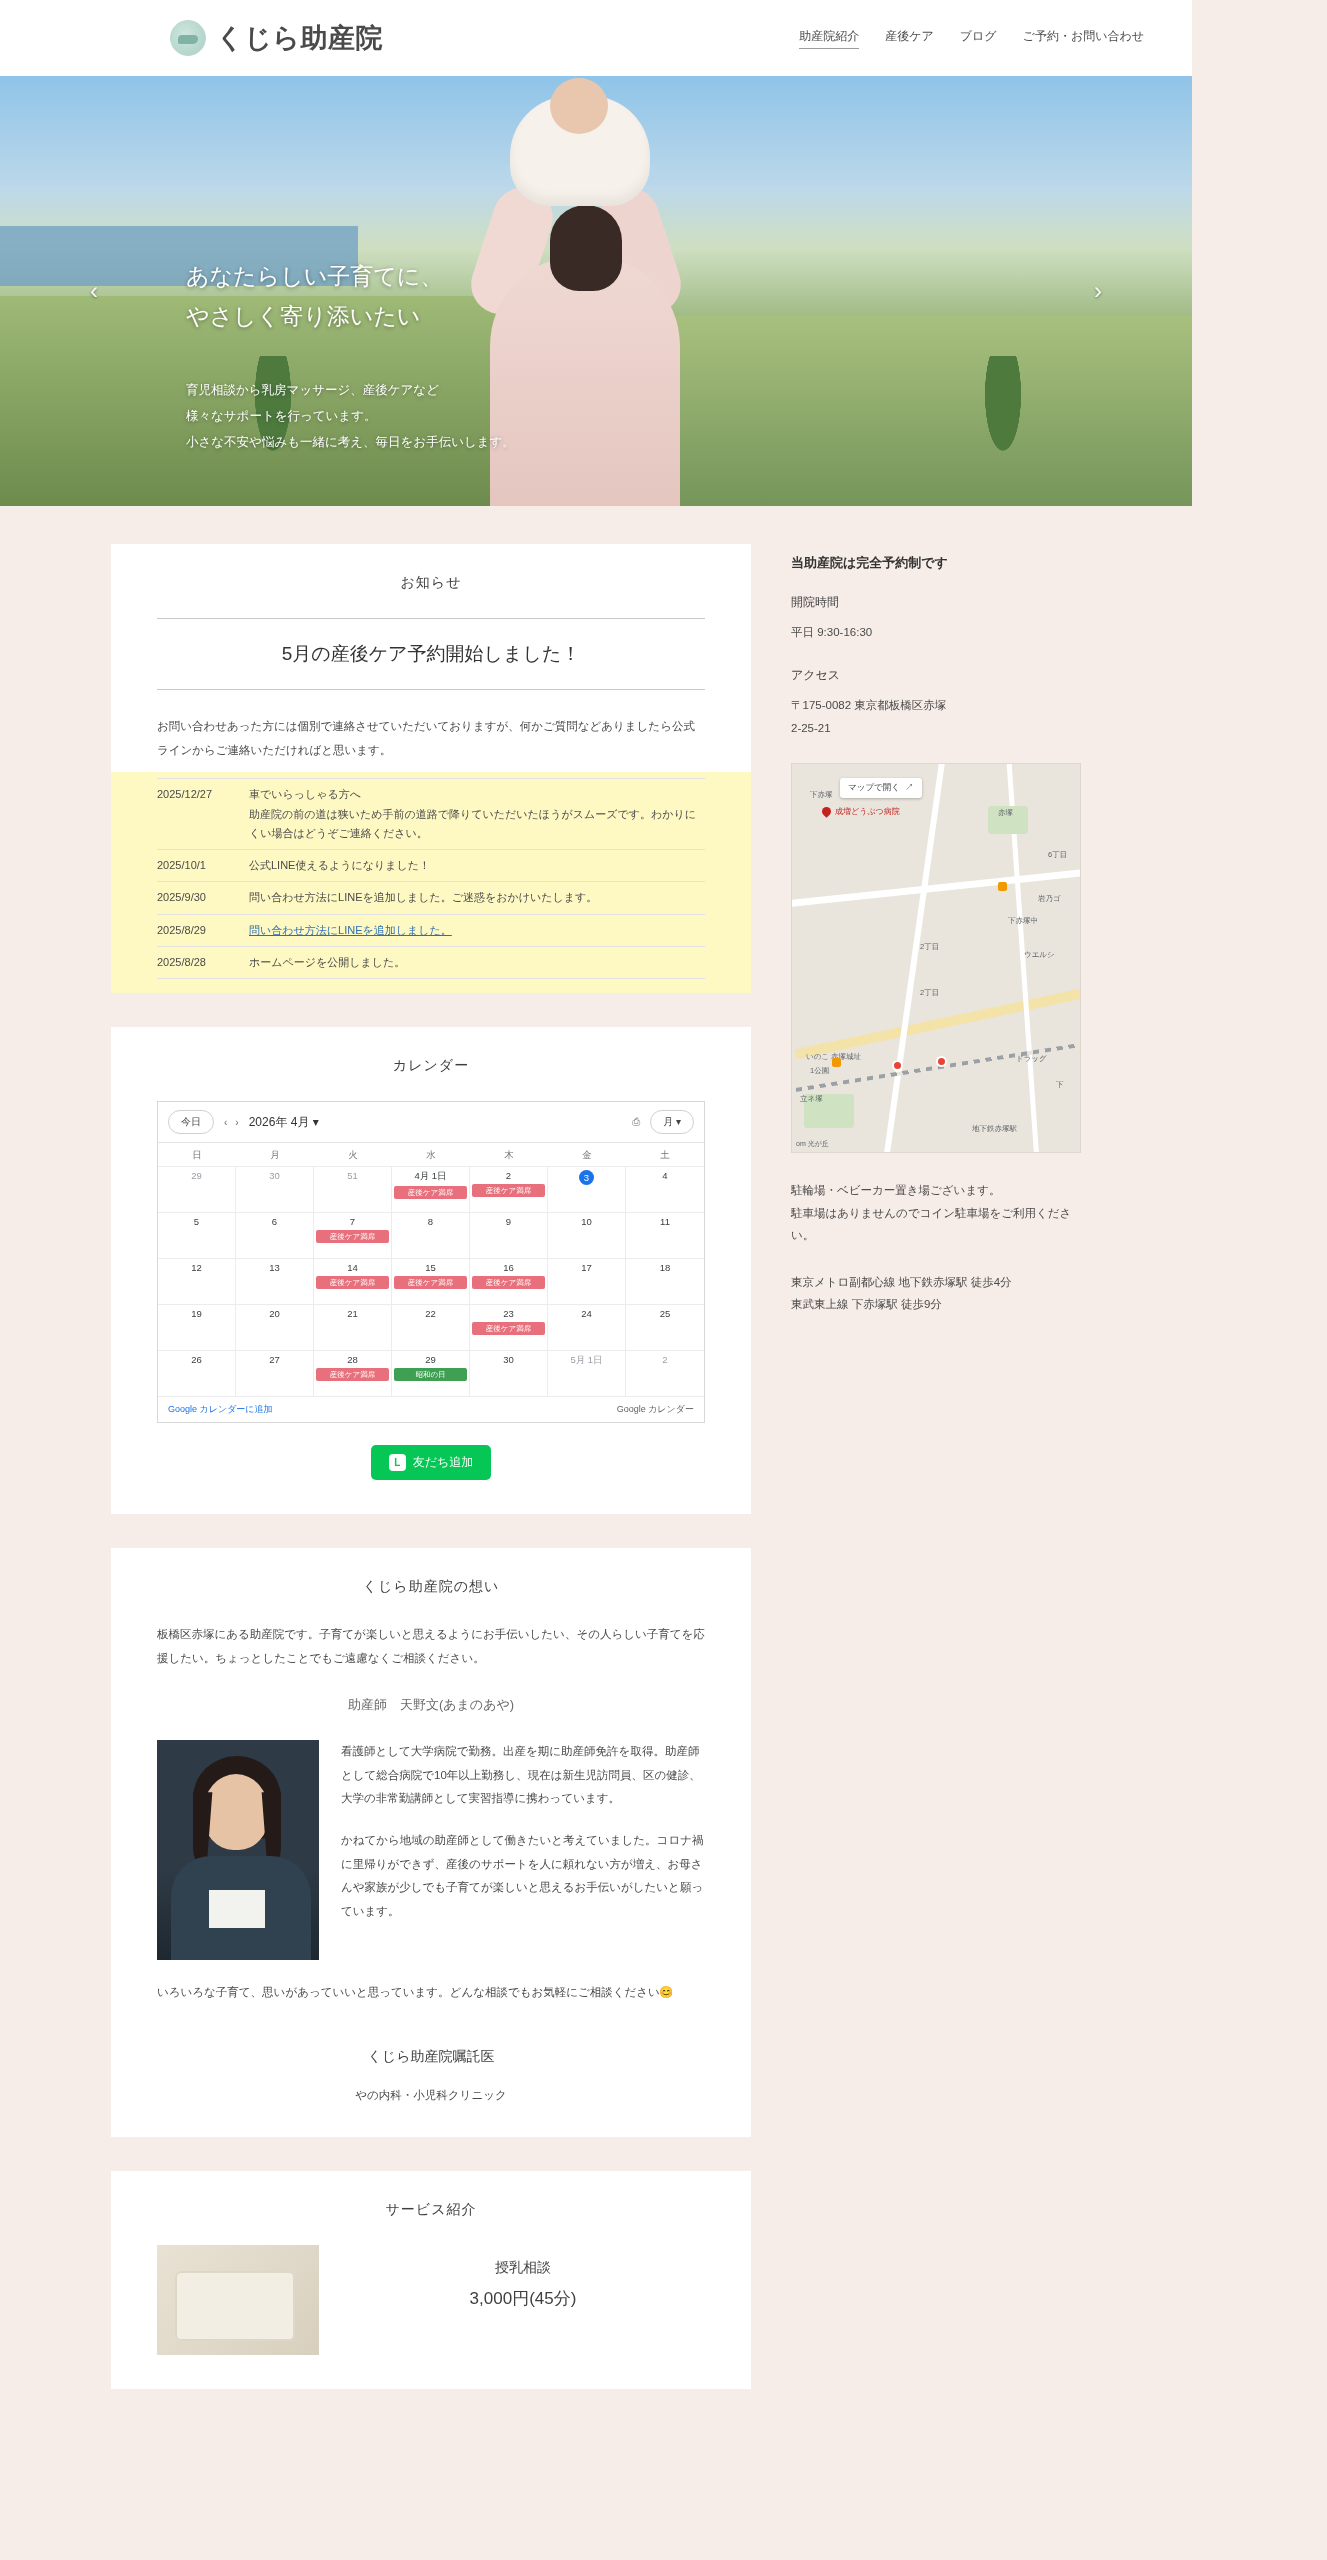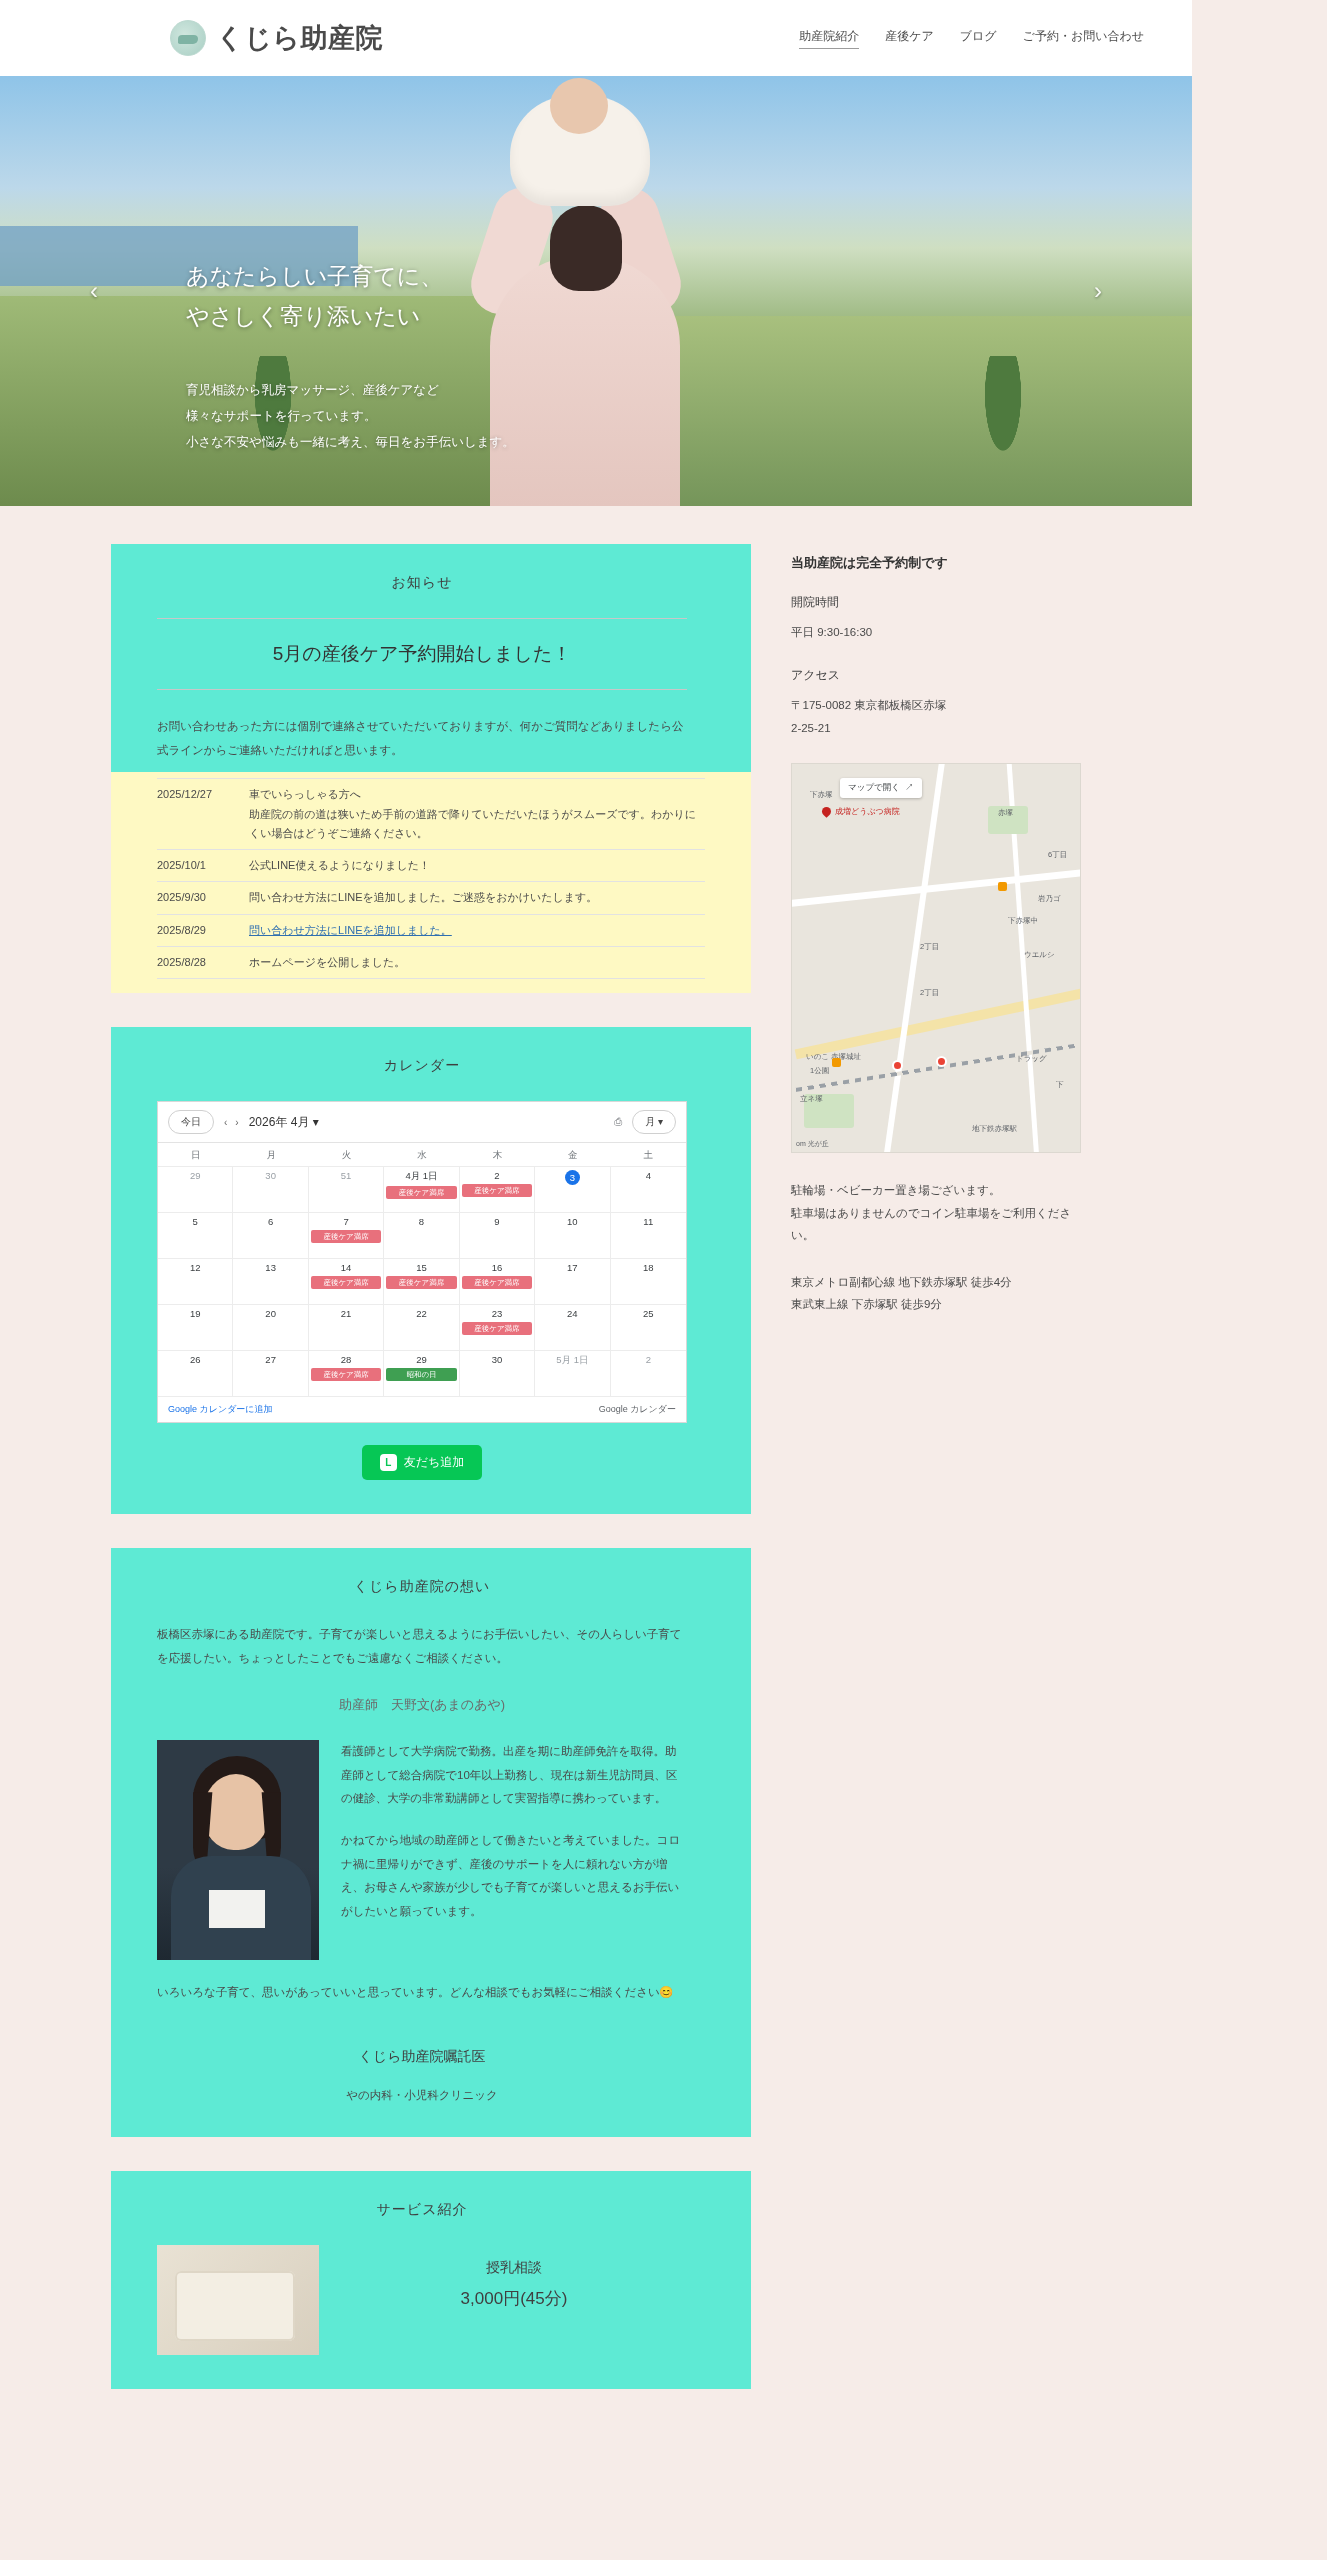--- a/index.html
+++ b/index.html
@@ -144,22 +144,22 @@
     display: flex;
     gap: 40px;
     padding: 38px 0 0 0;
     justify-content: center;
     align-items: flex-start;
   }
   .col-main { width: 640px; }
   .col-side { width: 290px; padding-top: 10px; }
 
   .card {
-    background: #5eead4;
-    padding: 30px 64px 34px 46px;
+    background: #ffffff;
+    padding: 30px 46px 34px 46px;
     margin-bottom: 34px;
   }
   .card-title {
     text-align: center;
     font-size: 14px;
     font-weight: 400;
     letter-spacing: 1px;
     margin: 0 0 26px 0;
     color: #3f3f3f;
   }

